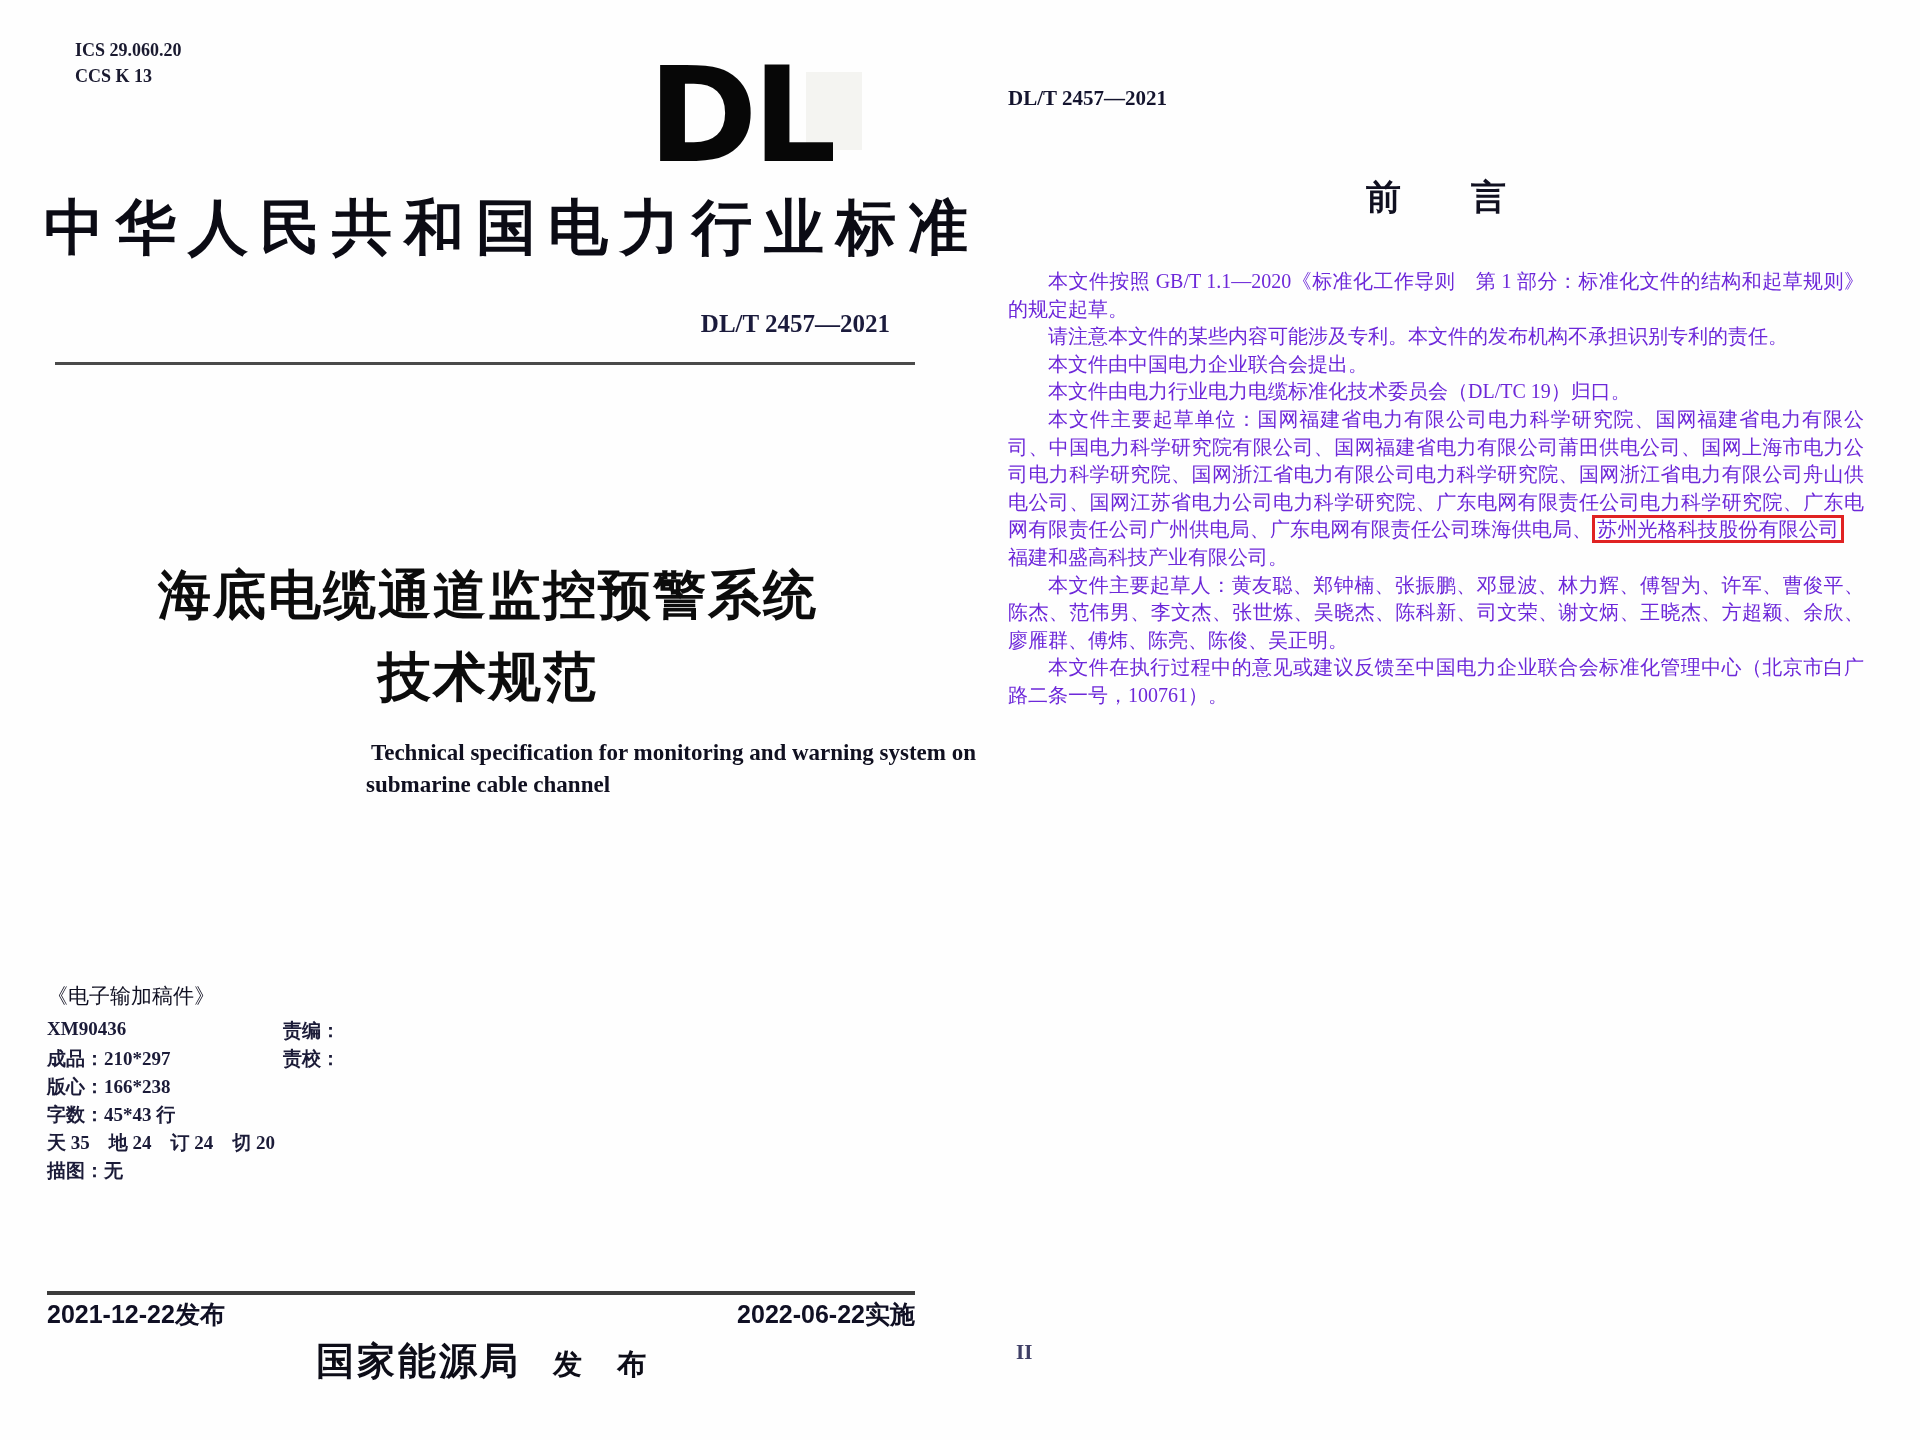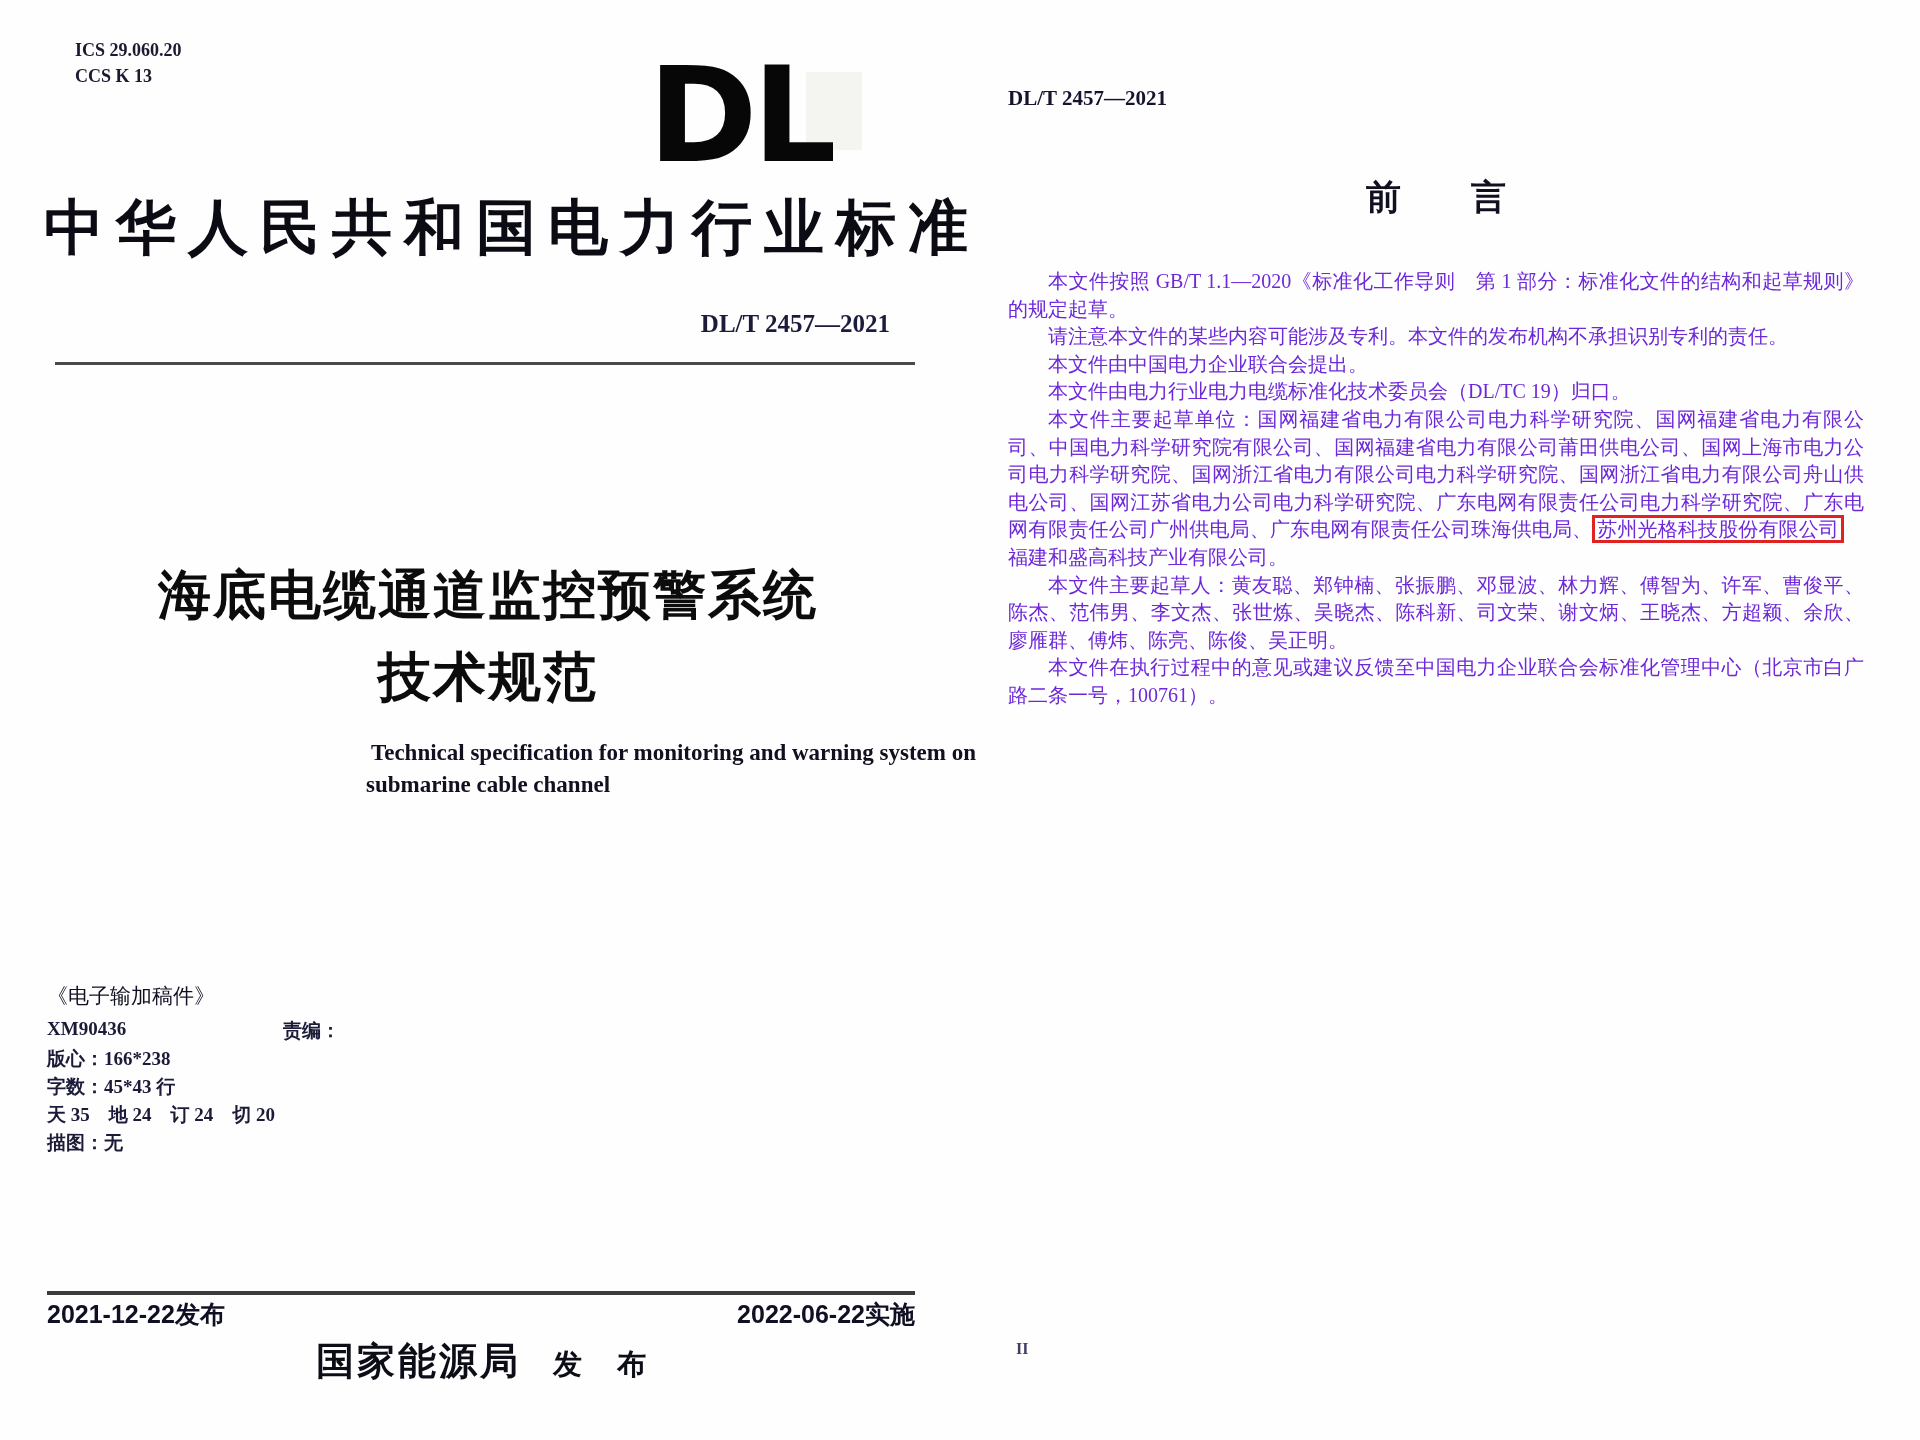--- a/index.html
+++ b/index.html
@@ -52,21 +52,21 @@
   .issue-verb{font-weight:bold;font-size:29px;letter-spacing:14px;color:#0d0d18;}
 
   
   .rp-header{position:absolute;left:1008px;top:86px;font-weight:bold;font-size:21px;color:#14142e;}
   .fw-title{position:absolute;left:1008px;top:174px;width:856px;margin:0;text-align:center;
             white-space:pre;font-weight:bold;font-size:35px;color:#101020;}
   .fw-body{position:absolute;left:1008px;top:268px;width:856px;
            font-size:20px;line-height:27.6px;text-align:justify;color:#6d28d9;}
   .fw-body p{margin:0;text-indent:2em;}
   .hl{border:3px solid #e02222;padding:0 2px;}
-  .page-no{position:absolute;left:1016px;top:1340px;font-weight:bold;font-size:16px;color:#3f3f66;}
+  .page-no{position:absolute;left:1016px;top:1340px;font-weight:bold;font-size:21px;color:#3f3f66;}
 </style>
 </head>
 <body>
 
 <div class="canvas">
 
   <section>
     <div class="ics">ICS 29.060.20</div>
     <div class="ccs">CCS K 13</div>
 
@@ -79,20 +79,21 @@
 
     <div class="title-cn l1">海底电缆通道监控预警系统</div>
     <div class="title-cn l2">技术规范</div>
     <div class="title-en l1">Technical specification for monitoring and warning system on</div>
     <div class="title-en l2">submarine cable channel</div>
 
     <div class="print-info">
       <div class="pi-header">《电子输加稿件》</div>
       <div id="pi-rows">
           <div class="pi-row"><span>XM90436</span><span class="pi-right">责编：</span></div>
+          <div class="pi-row"><span>成品：210*297</span><span class="pi-right">责校：</span></div>
           <div class="pi-row"><span>版心：166*238</span></div>
           <div class="pi-row"><span>字数：45*43 行</span></div>
           <div class="pi-row"><span>天 35　地 24　订 24　切 20</span></div>
           <div class="pi-row"><span>描图：无</span></div>
         </div>
     </div>
 
     <div class="date issue">2021-12-22发布</div>
     <div class="date impl">2022-06-22实施</div>
     <div class="rule-thick"></div>

